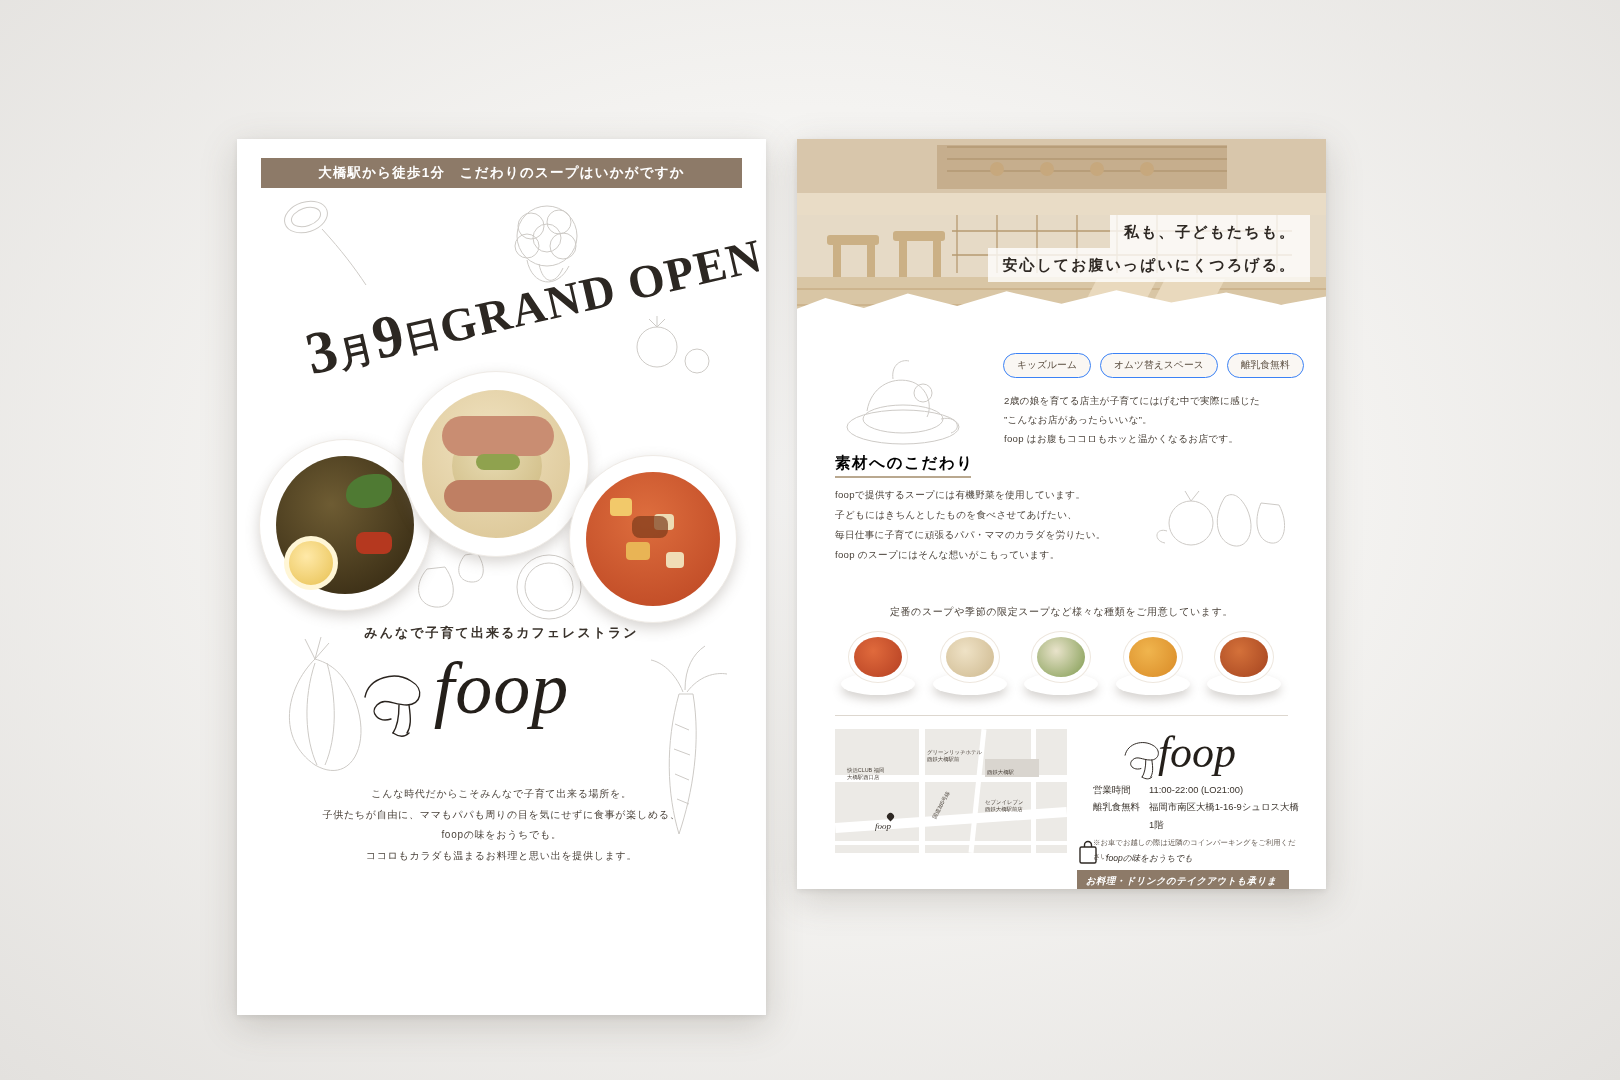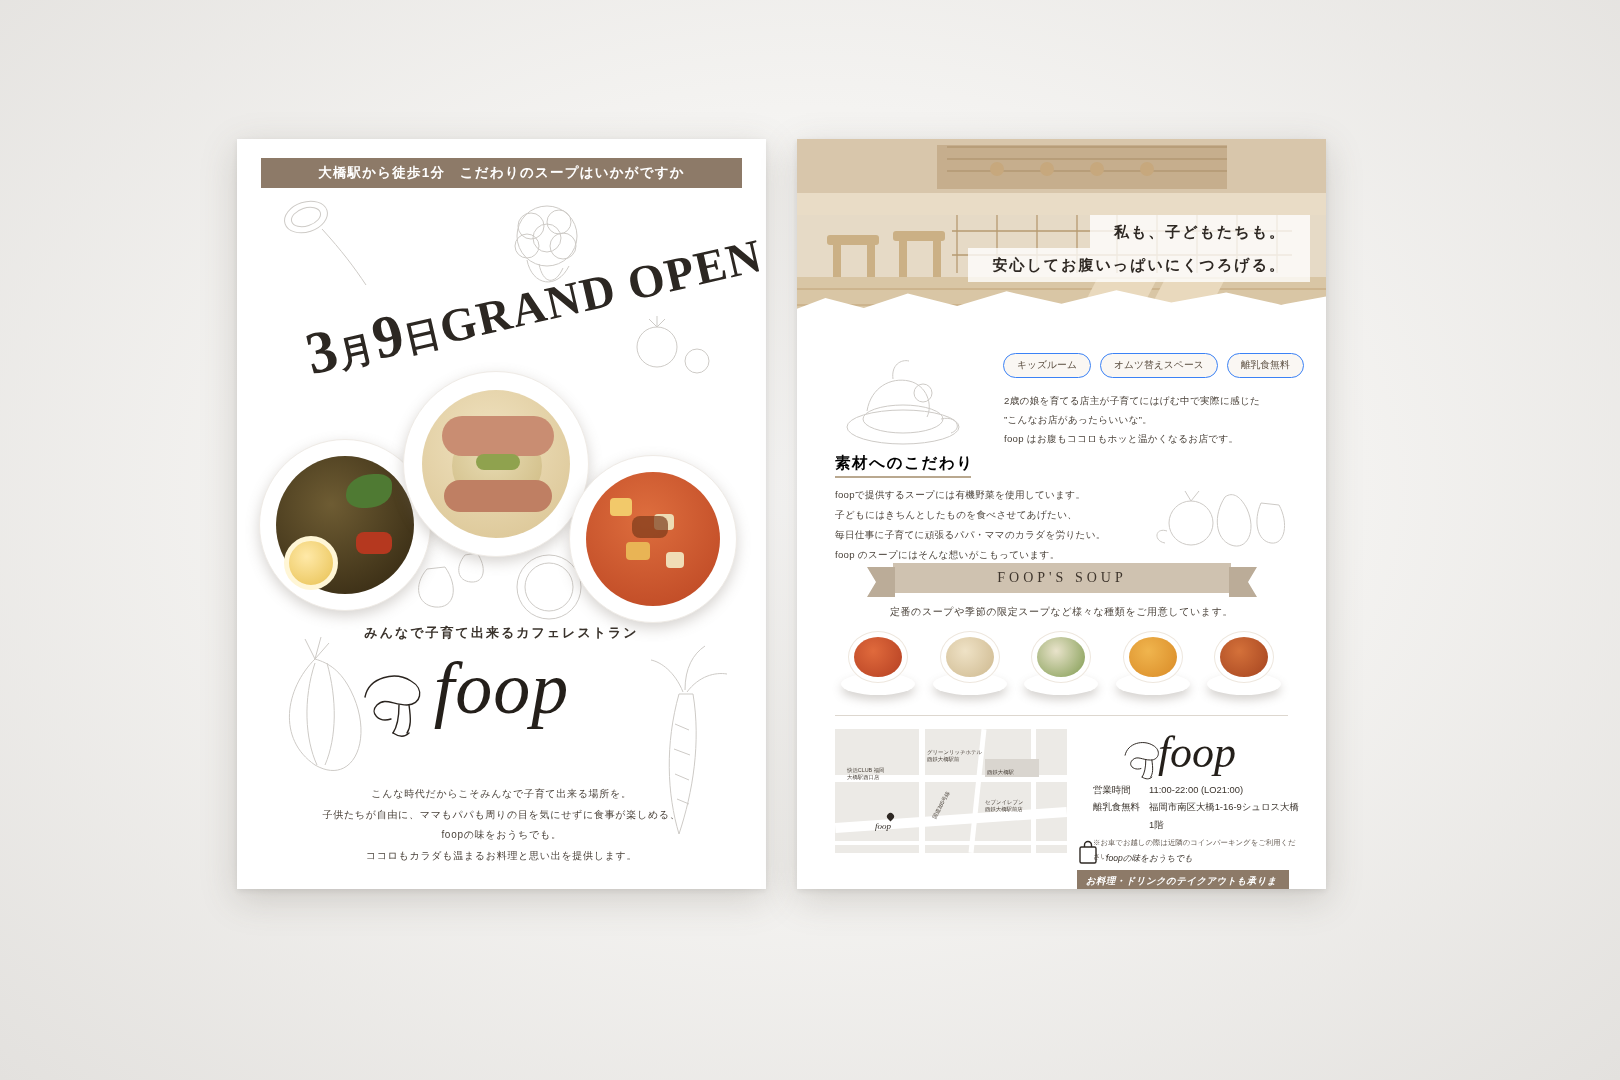--- a/index.html
+++ b/index.html
@@ -13,21 +13,21 @@
     position: relative;
   }
 
   
   .flyer {
     position: absolute;
     background: #fff;
     box-shadow: 0 10px 34px rgba(90,80,70,0.22), 0 2px 6px rgba(0,0,0,0.08);
     overflow: hidden;
   }
-  #flyer-front { left: 237px; top: 139px; width: 529px; height: 750px; }
+  #flyer-front { left: 237px; top: 139px; width: 529px; height: 876px; }
   #flyer-back  { left: 797px; top: 139px; width: 529px; height: 750px; }
 
   
   .top-band {
     position: absolute; left: 24px; top: 19px; width: 481px; height: 30px;
     background: #8d7a68; color: #fff;
     display: flex; align-items: center; justify-content: center;
     font-size: 13.5px; letter-spacing: 1.2px; font-weight: 700;
   }
   .grand-open {
@@ -89,21 +89,21 @@
   .hero-ill { position: absolute; inset: 0; }
   .hero-mask {
     position: absolute; left: -10px; bottom: -6px; width: 549px; height: 56px;
     background: #fff;
     clip-path: polygon(0% 60%, 7% 34%, 14% 52%, 22% 26%, 31% 48%, 40% 22%, 50% 44%, 60% 20%, 70% 42%, 80% 24%, 90% 46%, 100% 28%, 100% 100%, 0% 100%);
   }
   .hero-copy {
     position: absolute; right: 16px; top: 76px; text-align: right; color: #2e2823;
     font-size: 15px; letter-spacing: 2px; line-height: 1.95; font-weight: 700;
   }
-  .hero-copy span { background: rgba(255,255,255,0.78); padding: 2px 24px; display: inline-block; }
+  .hero-copy span { background: rgba(255,255,255,0.78); padding: 2px 14px; display: inline-block; }
 
   .pills { position: absolute; left: 206px; top: 214px; display: flex; gap: 9px; }
   .pill {
     border: 1px solid #3b82f6; color: #5c4f41; border-radius: 14px;
     font-size: 9.8px; padding: 5px 13px; background: #faf7f3; white-space: nowrap;
   }
   .back-p1 {
     position: absolute; left: 207px; top: 252px; width: 290px;
     font-size: 9.6px; line-height: 2.0; color: #4a423a; letter-spacing: 0.3px;
   }
@@ -367,23 +367,20 @@
   <svg class="sketch" style="left:352px;top:318px;width:150px;height:110px" viewBox="0 0 150 110">
     <g fill="none" stroke="currentColor" stroke-width="1">
       <circle cx="42" cy="66" r="22"></circle>
         <path d="M42 44 l-6-10 m6 10 l8-10"></path>
       <path d="M76 40 C64 58 66 82 82 88 C98 94 108 74 98 52 C92 40 84 34 76 40Z"></path>
       <path d="M112 46 C104 64 108 84 122 86 C136 88 140 66 130 48Z"></path>
       <path d="M18 74 C6 70 4 84 16 86"></path>
     </g>
   </svg>
 
-  <div class="ribbon">
-    <span class="ribbon-text">FOOP'S SOUP</span>
-  </div>
   <div class="soup-lead">定番のスープや季節の限定スープなど様々な種類をご用意しています。</div>
 
   <div class="soup-row">
     <div class="soup-cup">
       <div class="saucer"></div>
         <div class="cup"></div>
       <div class="liquid" style="background:radial-gradient(circle at 40% 35%,#e06a3c,#b43f22)"></div>
     </div>
     <div class="soup-cup">
       <div class="saucer"></div>

